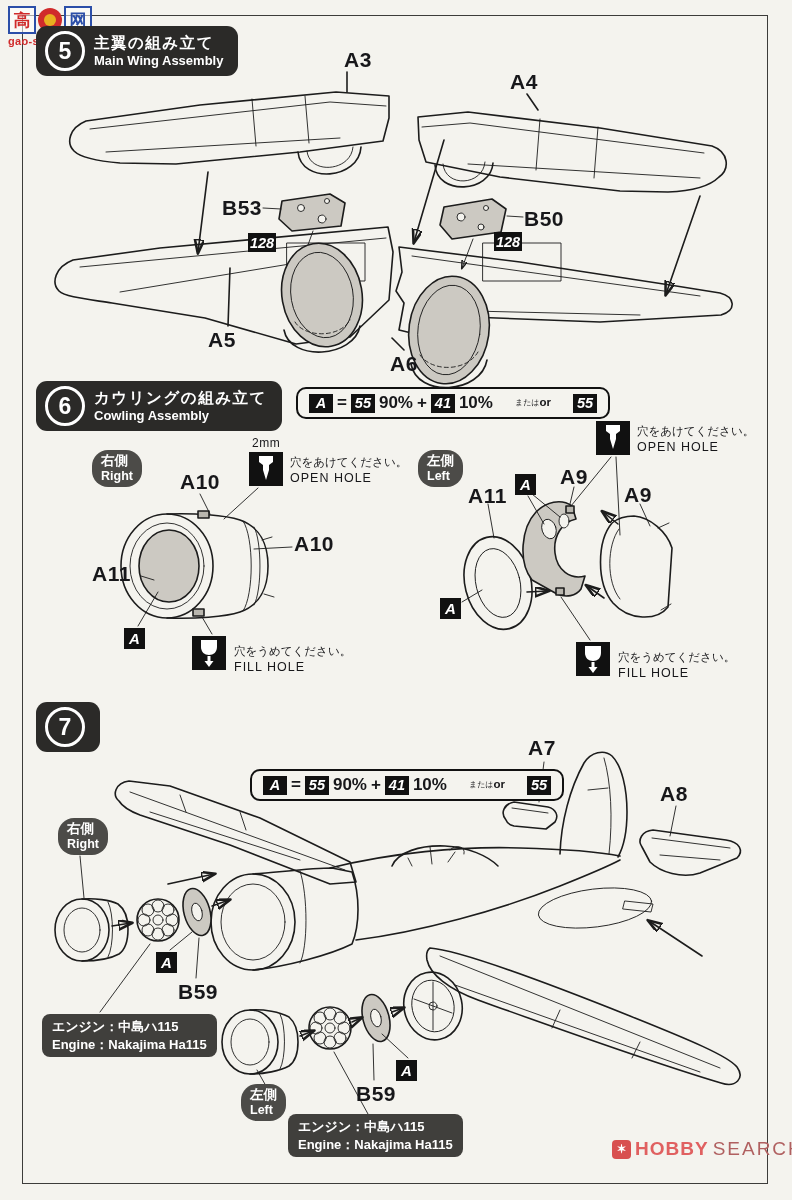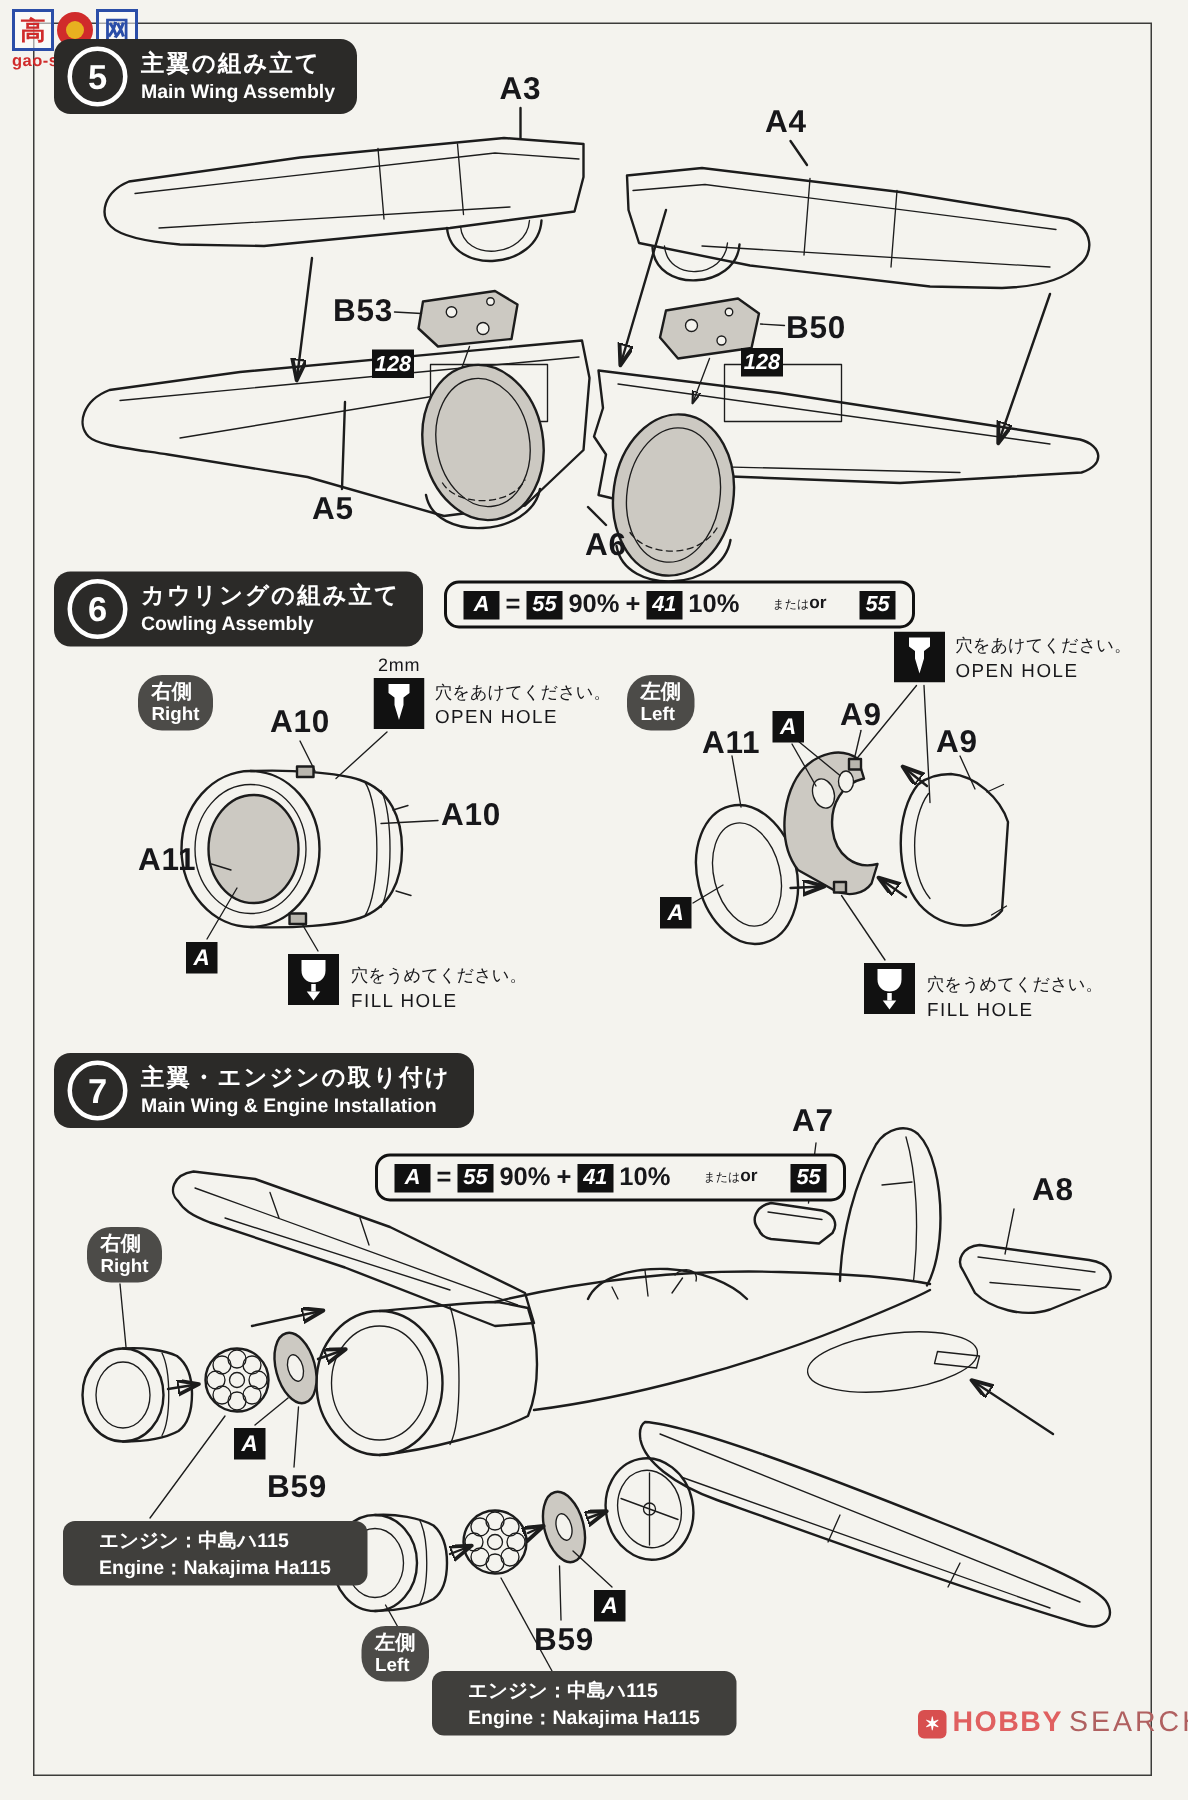--- a/index.html
+++ b/index.html
@@ -39,21 +39,21 @@
   .small{font-size:12px;font-weight:400;}
   .inv{position:absolute;background:#111;color:#fff;font-weight:700;font-style:italic;
        display:flex;align-items:center;justify-content:center;}
   .badge128{width:28px;height:19px;font-size:14.5px;}
   .abadge{width:21px;height:21px;font-size:15px;}
   .sidebadge{position:absolute;background:#4c4b48;color:#fff;border-radius:16px;
              padding:3px 9px;line-height:1.2;}
   .sidebadge .ja{font-size:13.5px;font-weight:700;}
   .sidebadge .en{font-size:12.5px;font-weight:700;}
   .enginenote{position:absolute;background:#403f3c;color:#fff;border-radius:8px;
-              padding:4px 24px;line-height:1.35;font-size:13px;font-weight:700;white-space:nowrap;}
+              padding:4px 10px;line-height:1.35;font-size:13px;font-weight:700;white-space:nowrap;}
   .holeicon{position:absolute;width:34px;height:34px;}
   .holetext{position:absolute;line-height:1.3;}
   .holetext .ja{font-size:11.5px;}
   .holetext .en{font-size:12.5px;letter-spacing:1px;font-weight:400;}
   
   .gs{position:absolute;left:8px;top:6px;width:100px;}
   .gs-row{display:flex;align-items:center;gap:2px;}
   .gs-box{width:24px;height:24px;border:2.5px solid #2b4ea8;display:flex;align-items:center;
           justify-content:center;font-size:17px;font-weight:700;color:#d02b2b;background:rgba(255,255,255,.55);}
   .gs-box.b2{color:#2b4ea8;}
@@ -317,24 +317,20 @@
   </div>
   <div class="header" style="left:36px;top:381px;">
     <span class="stepcircle">6</span>
     <span class="htitles">
       <div class="ja">カウリングの組み立て</div>
       <div class="en">Cowling Assembly</div>
     </span>
   </div>
   <div class="header" style="left:36px;top:702px;">
     <span class="stepcircle">7</span>
-    <span class="htitles">
-      <div class="ja">主翼・エンジンの取り付け</div>
-      <div class="en">Main Wing &amp; Engine Installation</div>
-    </span>
   </div>
 
   <div class="formula" style="left:296px;top:387px;">
     <span class="fbox">A</span>
     <span>=</span>
     <span class="fbox">55</span>
     <span>90%</span>
     <span>+</span>
     <span class="fbox">41</span>
     <span>10%</span>
@@ -352,21 +348,21 @@
     <span>+</span>
     <span class="fbox">41</span>
     <span>10%</span>
     <span class="orstack">
         <span class="orja">または</span>
         <span class="oren">or</span>
       </span>
     <span class="fbox">55</span>
   </div>
 
-  <div class="plabel" style="left:333px;top:48px;">A3</div>
+  <div class="plabel" style="left:344px;top:48px;">A3</div>
   <div class="plabel" style="left:510px;top:70px;">A4</div>
   <div class="plabel" style="left:222px;top:196px;">B53</div>
   <div class="inv badge128" style="left:248px;top:233px;">128</div>
   <div class="plabel" style="left:524px;top:207px;">B50</div>
   <div class="inv badge128" style="left:494px;top:232px;">128</div>
   <div class="plabel" style="left:208px;top:328px;">A5</div>
   <div class="plabel" style="left:390px;top:352px;">A6</div>
 
   <div class="sidebadge" style="left:92px;top:450px;">
     <div class="ja">右側</div>
@@ -424,21 +420,21 @@
       <path d="M9 4 h16 v7 c0 5 -3.5 8 -8 8 c-4.5 0 -8 -3 -8 -8 z" fill="#fff"></path>
     <rect x="15.5" y="20" width="3" height="5" fill="#fff"></rect>
       <path d="M12.5 25 h9 l-4.5 6 z" fill="#fff"></path>
     </svg>
   <div class="holetext" style="left:618px;top:650px;">
     <div class="ja">穴をうめてください。</div>
     <div class="en">FILL HOLE</div>
   </div>
 
   <div class="plabel" style="left:528px;top:736px;">A7</div>
-  <div class="plabel" style="left:688px;top:782px;">A8</div>
+  <div class="plabel" style="left:660px;top:782px;">A8</div>
 
   <div class="sidebadge" style="left:58px;top:818px;">
     <div class="ja">右側</div>
     <div class="en">Right</div>
   </div>
 
   <div class="inv abadge" style="left:156px;top:952px;">A</div>
   <div class="plabel" style="left:178px;top:980px;">B59</div>
 
   <div class="enginenote" style="left:42px;top:1014px;">

